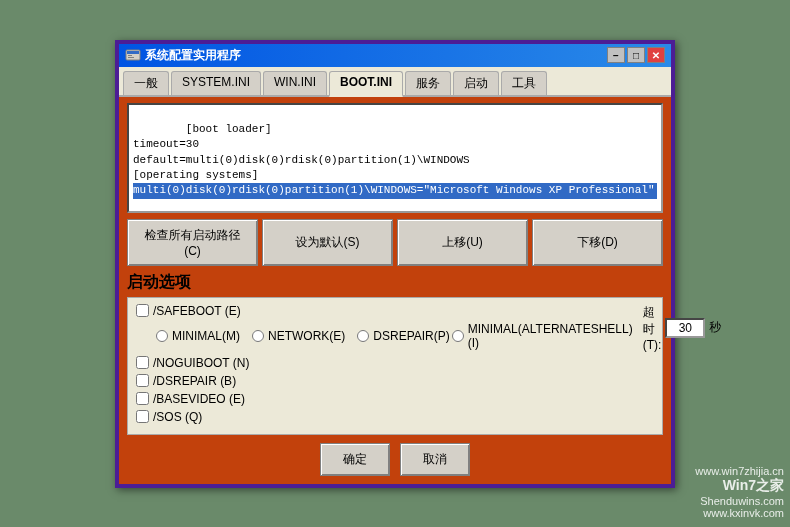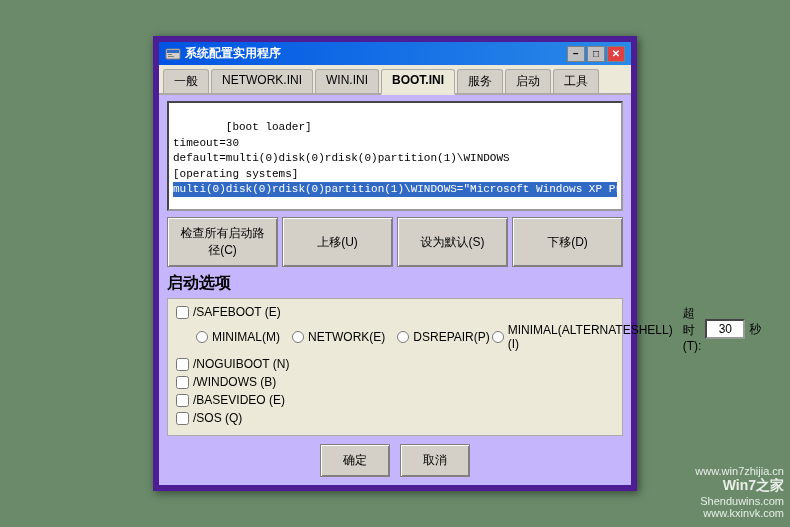--- a/index.html
+++ b/index.html
@@ -7,23 +7,23 @@
       background: #6a8a6a;
       display: flex;
       align-items: center;
       justify-content: center;
       width: 790px;
       height: 527px;
       font-family: "SimSun", "宋体", Arial, sans-serif;
       font-size: 12px;
     }
     .window {
-      width: 484px;
-      background: #c4b5fd;
-      border: 6px solid #4c1d95;
+      width: 560px;
+      background: #c2410c;
+      border: 4px solid #4c1d95;
       box-shadow: 2px 2px 8px rgba(0,0,0,0.5);
     }
     .title-bar {
       background: linear-gradient(to right, #0054e3, #2a8ae8);
       color: white;
       padding: 3px 6px;
       display: flex;
       align-items: center;
       justify-content: space-between;
       font-size: 12px;
@@ -219,21 +219,21 @@
     </div>
     <div class="title-controls">
       <div class="title-btn">−</div>
       <div class="title-btn">□</div>
       <div class="title-btn close">✕</div>
     </div>
   </div>
 
   <div class="tabs">
     <div class="tab">一般</div>
-    <div class="tab">NETWORK.INI</div>
+    <div class="tab">SYSTEM.INI</div>
     <div class="tab">WIN.INI</div>
     <div class="tab active">BOOT.INI</div>
     <div class="tab">服务</div>
     <div class="tab">启动</div>
     <div class="tab">工具</div>
   </div>
 
   <div class="content">
 
     <div class="text-area-container">
@@ -242,22 +242,22 @@
 <span>timeout=30</span>
 <span>default=multi(0)disk(0)rdisk(0)partition(1)\WINDOWS</span>
 <span>[operating systems]</span>
 <span class="selected-line">multi(0)disk(0)rdisk(0)partition(1)\WINDOWS="Microsoft Windows XP Professional" /noexecut</span>
       </div>
 
     </div>
 
     <div class="buttons-row">
       <button class="btn wide">检查所有启动路径(C)</button>
+      <button class="btn wide">设为默认(S)</button>
       <button class="btn wide">上移(U)</button>
-      <button class="btn wide">设为默认(S)</button>
       <button class="btn wide">下移(D)</button>
     </div>
 
     <div class="section-label">启动选项</div>
     <div class="boot-options">
       <div class="boot-left">
 
         <div class="checkbox-row">
           <input type="checkbox" style="">
           <label>/SAFEBOOT (E)</label>
@@ -278,21 +278,21 @@
           </div>
         </div>
 
         <div class="checkbox-row">
           <input type="checkbox" style="">
           <label>/NOGUIBOOT (N)</label>
         </div>
 
         <div class="checkbox-row">
           <input type="checkbox" style="">
-          <label>/WINDOWS (B)</label>
+          <label>/DSREPAIR (B)</label>
         </div>
 
         <div class="checkbox-row">
           <input type="checkbox" style="">
           <label>/BASEVIDEO (E)</label>
         </div>
 
         <div class="checkbox-row">
           <input type="checkbox" style="">
           <label>/SOS (Q)</label>

